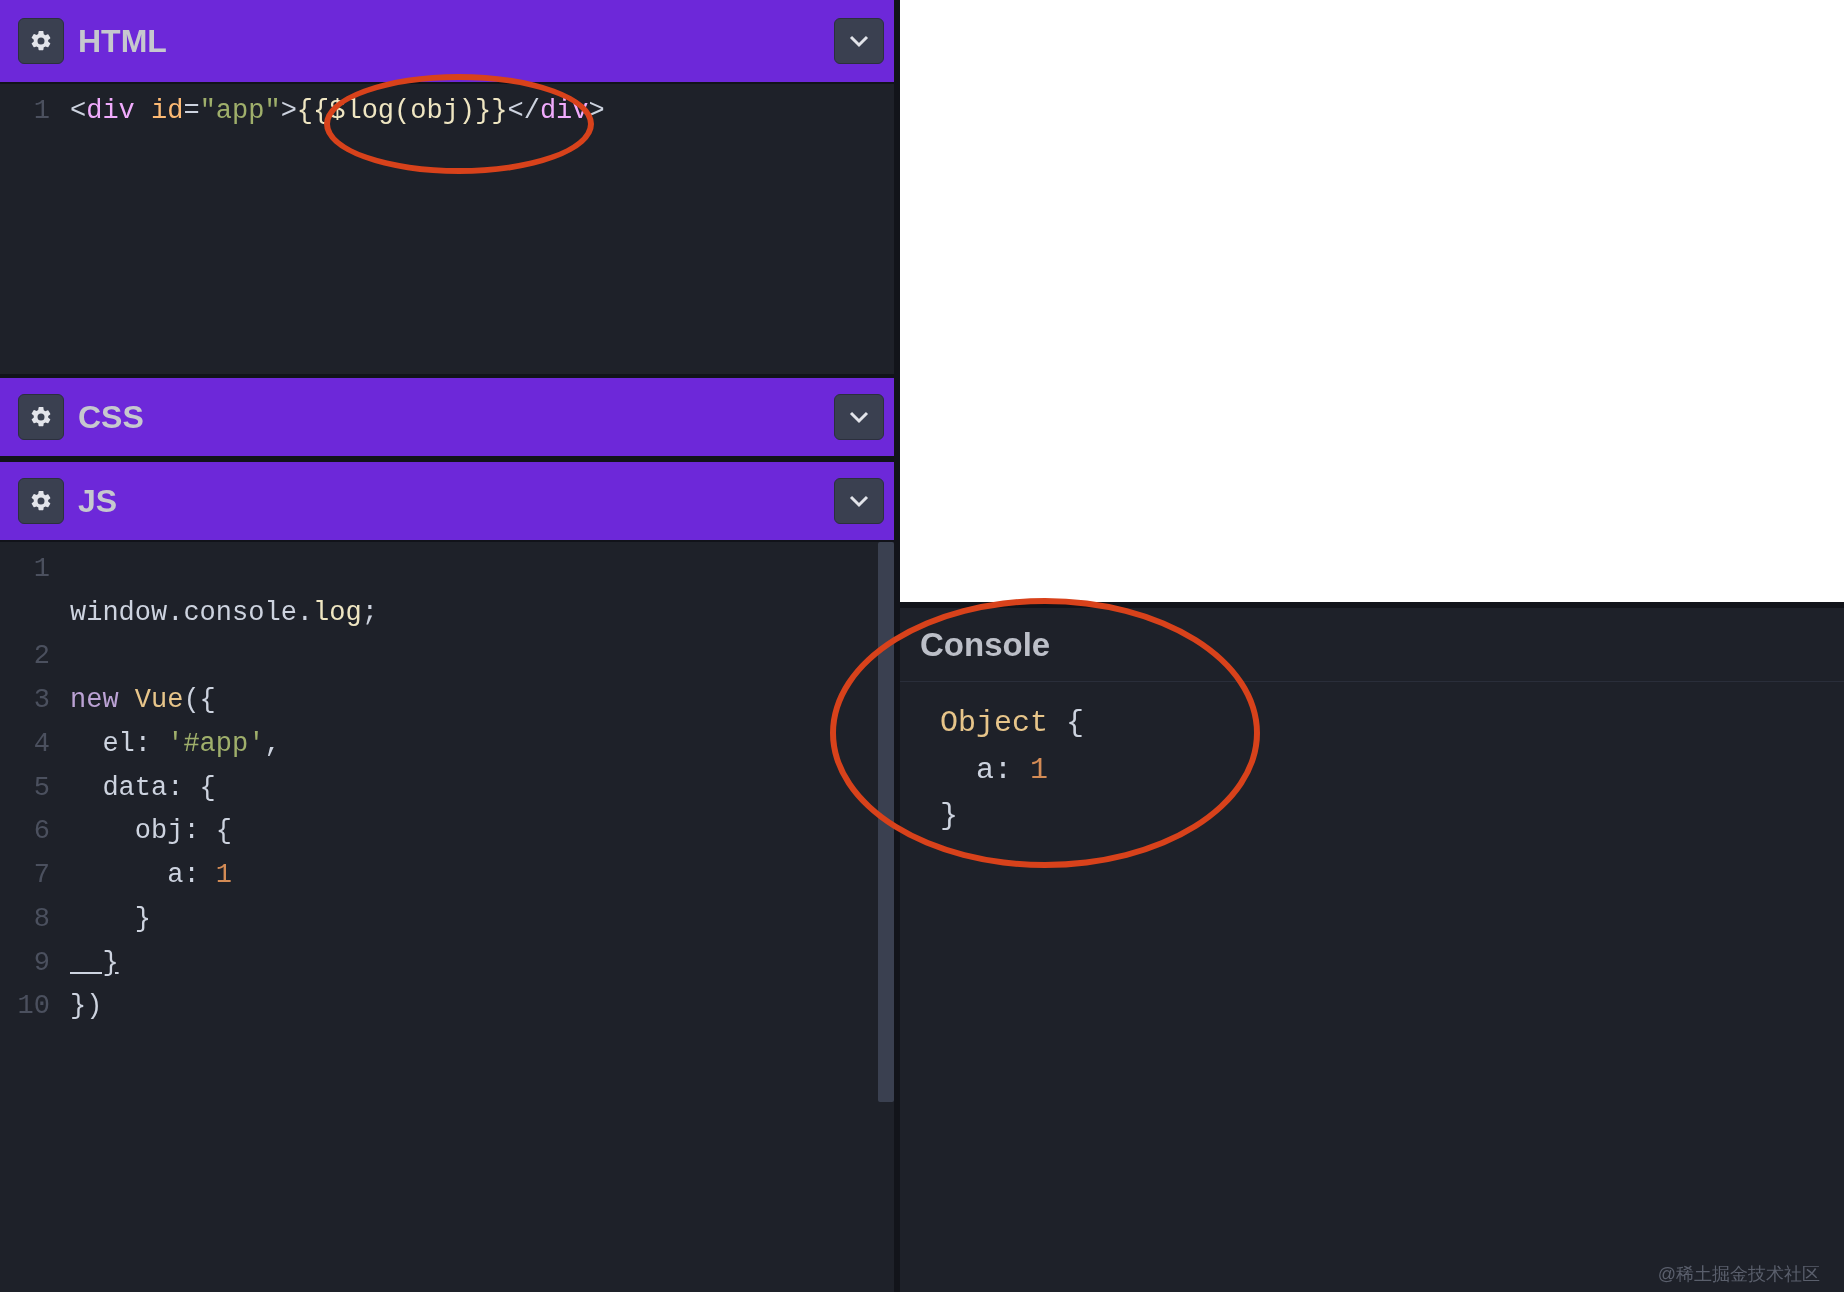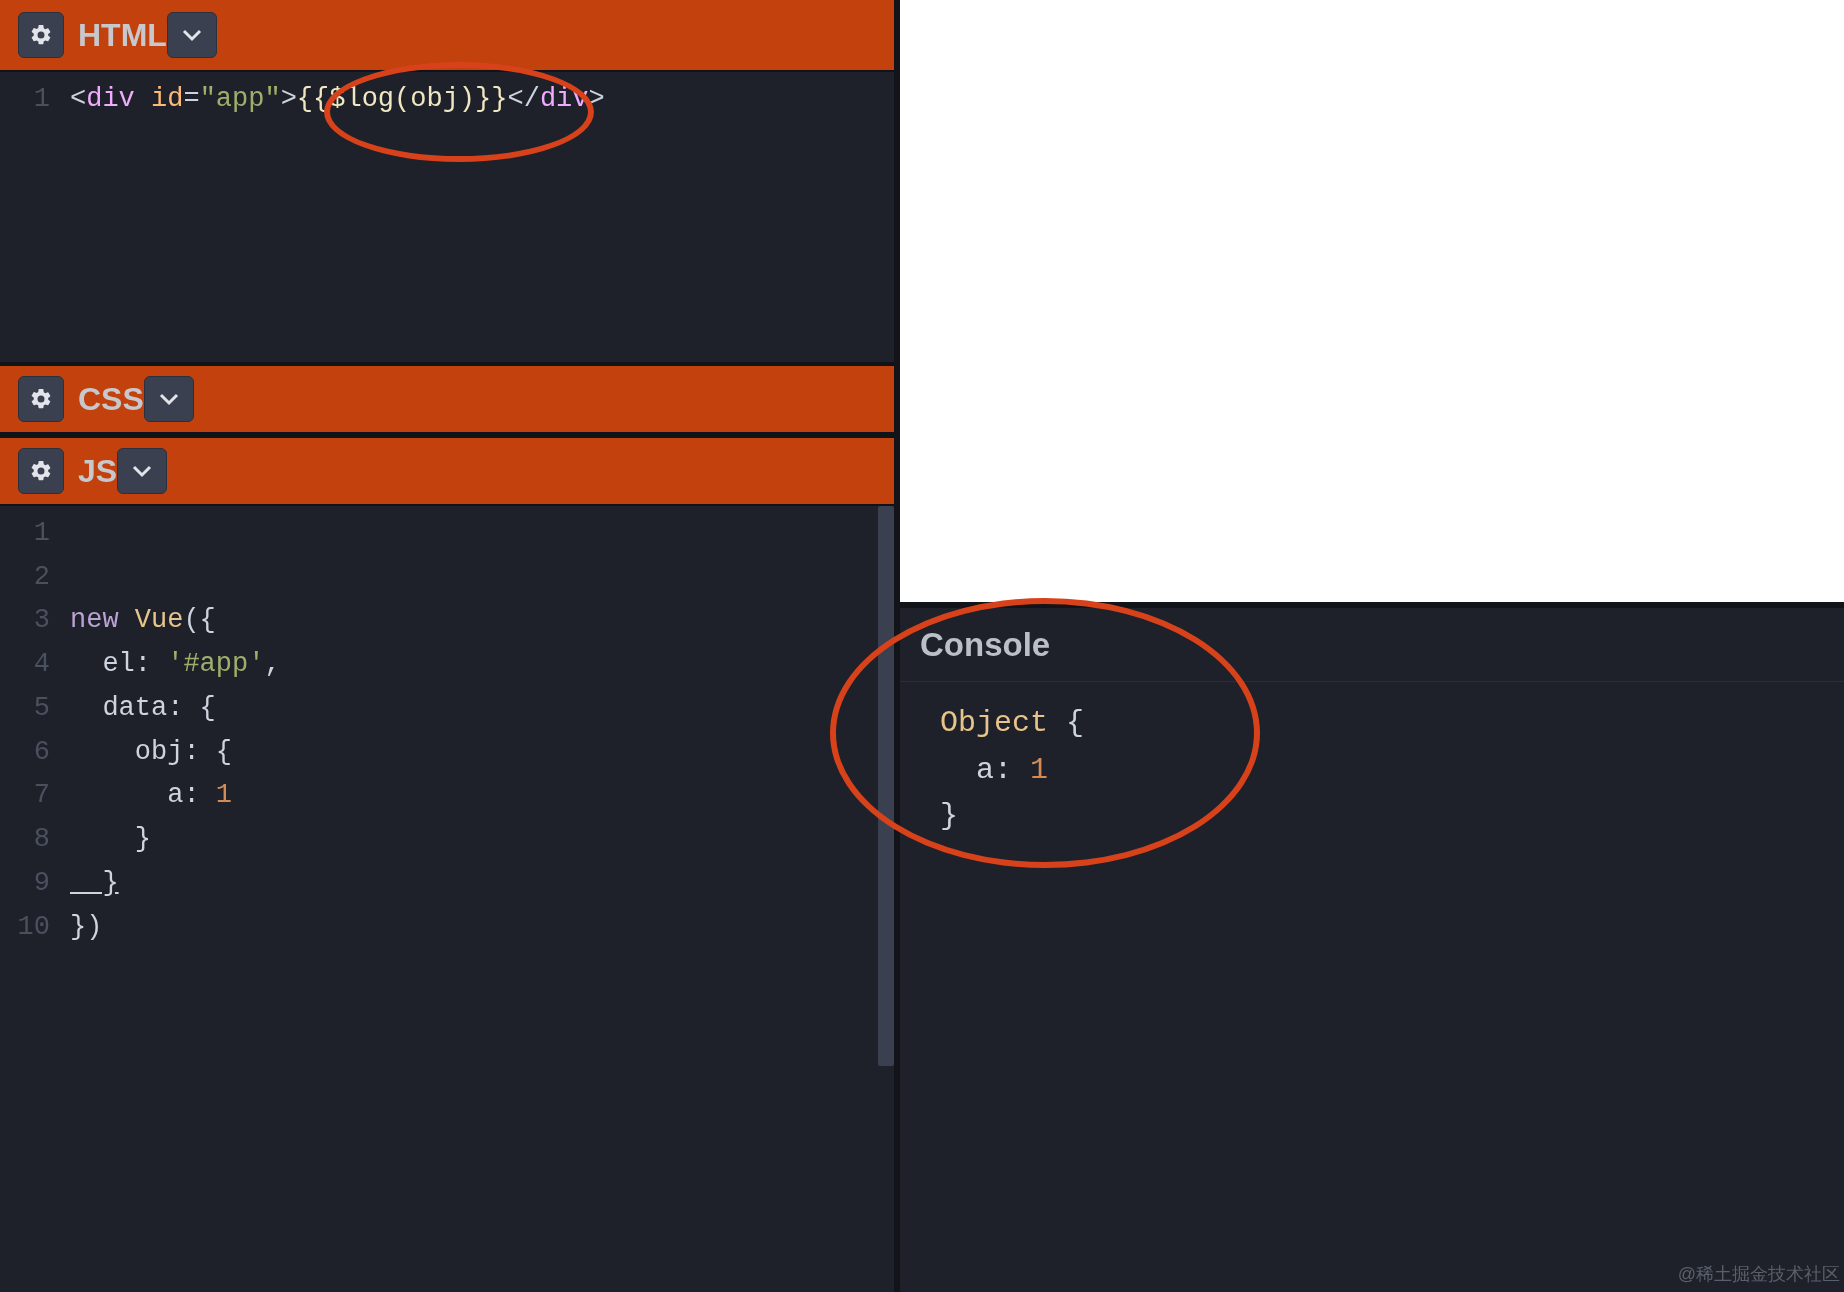--- a/index.html
+++ b/index.html
@@ -32,24 +32,25 @@
     flex: 1;
     display: flex;
     flex-direction: column;
     background: #1e2129;
   }
 
   
   .panel-header {
     display: flex;
     align-items: center;
-    background: #c2410c;
+    justify-content: space-between;
+    background: #6d28d9;
     border-top: 4px solid #11131a;
     border-bottom: 2px solid #11131a;
-    height: 72px;
+    height: 84px;
     padding: 0 10px 0 18px;
   }
   .panel-header .title-group {
     display: flex;
     align-items: center;
     gap: 14px;
   }
   .gear-btn {
     width: 46px; height: 46px;
     border-radius: 6px;
@@ -167,21 +168,21 @@
     right: 0;
     top: 0;
     width: 16px;
     height: 560px;
     background: #3a4050;
     border-radius: 2px;
   }
 
   .watermark {
     position: absolute;
-    right: 4px;
+    right: 24px;
     bottom: 6px;
     font-family: -apple-system, BlinkMacSystemFont, "Segoe UI", Helvetica, Arial, sans-serif;
     font-size: 18px;
     color: #5a5f6c;
   }
 
   svg { display: block; }
 </style>
 </head>
 <body>
@@ -256,20 +257,24 @@
         </span>
       </div>
     </div>
     <div class="editor editor-js" style="position:relative;">
       <div class="scroll-strip"></div>
 
       <div class="code-line">
         <span class="gutter">1</span>
       </div>
       <div class="code-line">
+        <span class="gutter"></span>
+        <span class="code"><span class="tok-var">window</span><span class="tok-punc">.</span><span class="tok-prop">console</span><span class="tok-punc">.</span><span class="tok-prop2">log</span><span class="tok-punc">;</span></span>
+      </div>
+      <div class="code-line">
         <span class="gutter">2</span>
         <span class="code"></span>
       </div>
       <div class="code-line">
         <span class="gutter">3</span>
         <span class="code"><span class="tok-kw">new</span><span> </span><span class="tok-class">Vue</span><span class="tok-punc">({</span></span>
       </div>
       <div class="code-line">
         <span class="gutter">4</span>
         <span class="code"><span class="tok-prop">  el: </span><span class="tok-string">'#app'</span><span class="tok-punc">,</span></span>

